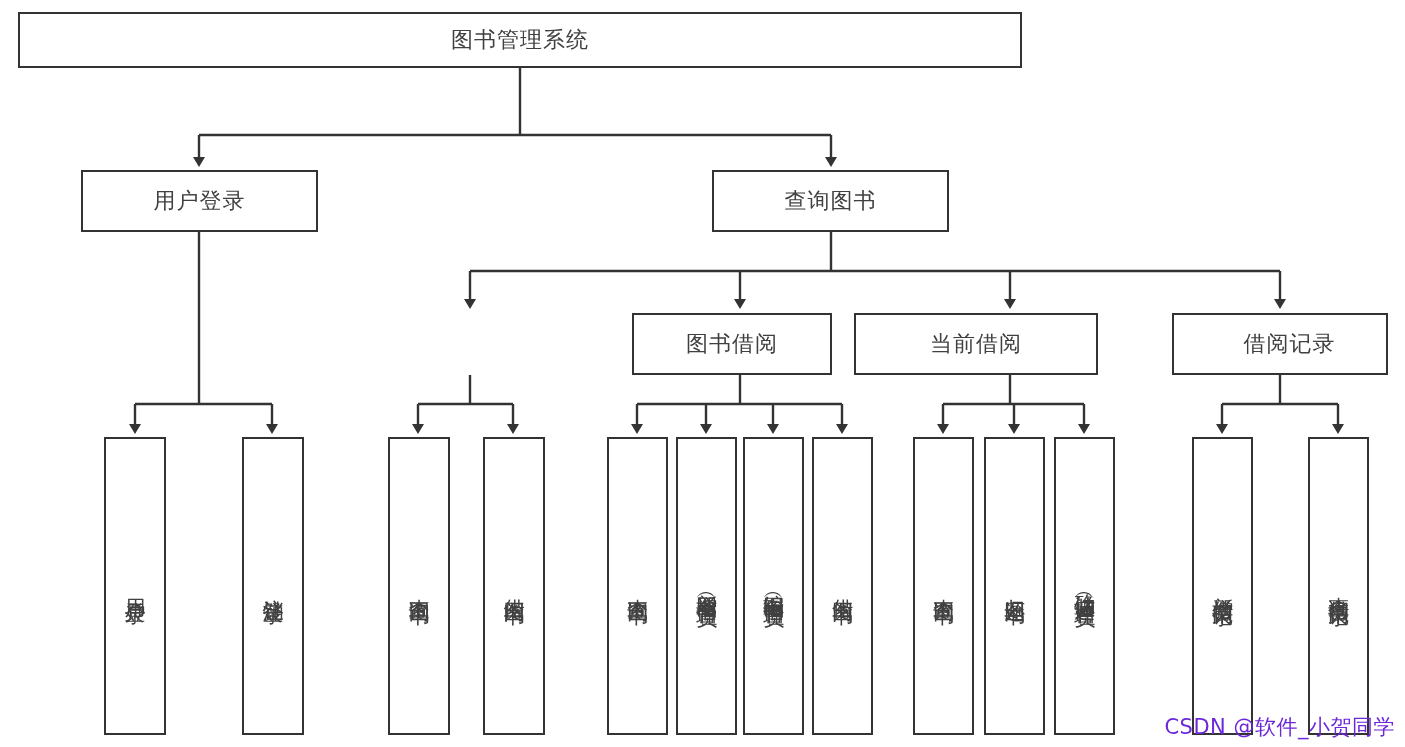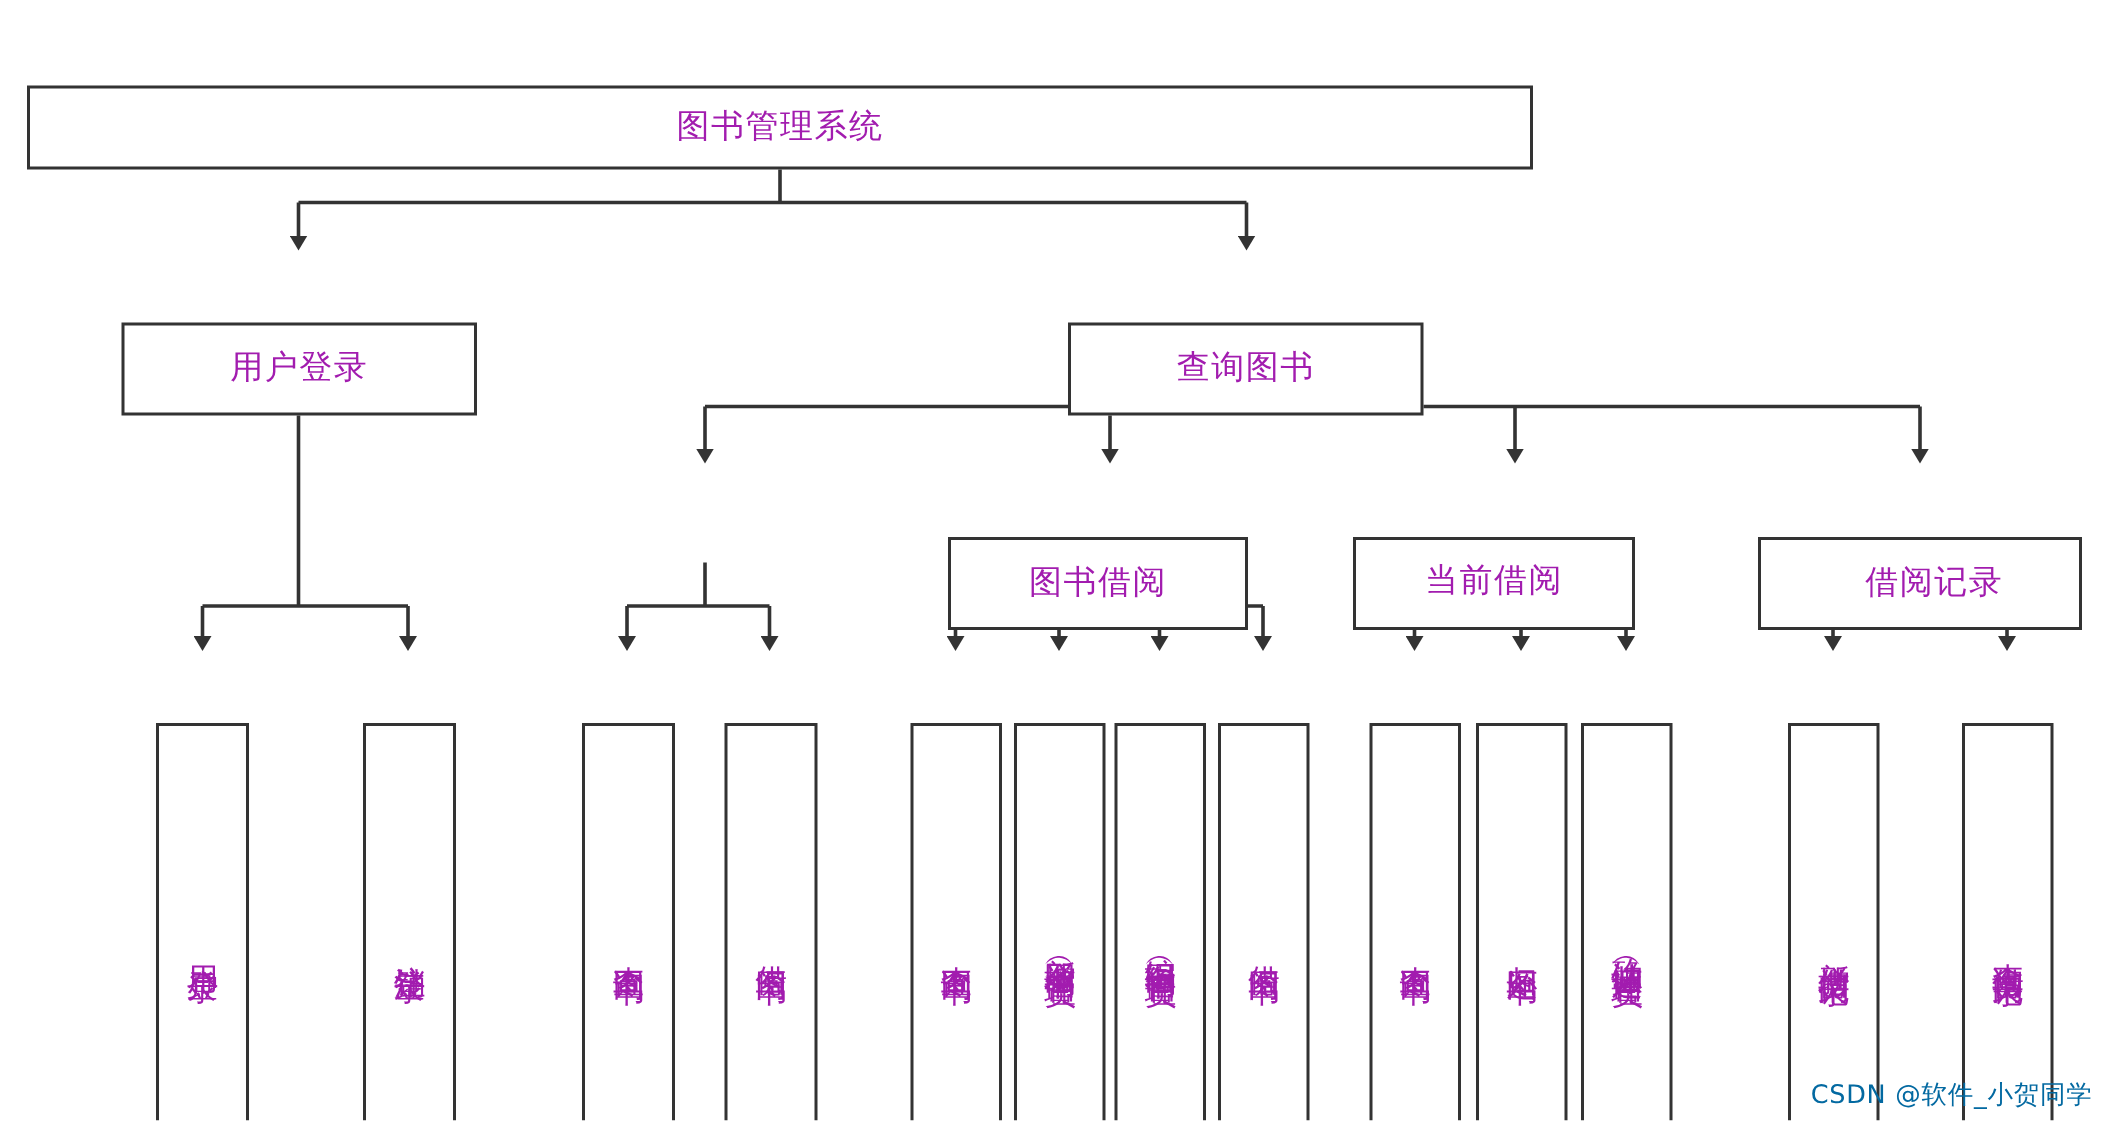--- a/index.html
+++ b/index.html
@@ -22,27 +22,26 @@
     left: 0;
     top: 0;
     width: 1405px;
     height: 747px;
   }
   .node {
     position: absolute;
     box-sizing: border-box;
     border: 2px solid #333333;
     background: #ffffff;
-    color: #a21caf;
+    color: #404040;
     display: flex;
     align-items: center;
     justify-content: center;
     text-align: center;
     z-index: 3;
-    margin-top: 45px;
   }
   .node.horiz {
     font-size: 22px;
     letter-spacing: 1px;
     line-height: 1.2;
   }
   .node.vert {
     writing-mode: vertical-rl;
     text-orientation: upright;
     font-size: 21px;
@@ -53,22 +52,22 @@
     justify-content: center;
   }
   .node-label {
     display: block;
     white-space: pre-wrap;
   }
   .watermark {
     position: absolute;
     right: 10px;
     bottom: 6px;
-    font-size: 17px;
-    color: #0369a1;
+    font-size: 21px;
+    color: #6d28d9;
     letter-spacing: 0.5px;
     z-index: 5;
     white-space: nowrap;
     user-select: none;
   }
 </style>
 </head>
 <body>
 
 <div id="diagram-root">
@@ -130,21 +129,21 @@
   <div class="node horiz" style="left:81px; top:170px; width:237px; height:62px;">
     <span class="node-label">用户登录</span>
   </div>
   <div class="node horiz" style="left:712px; top:170px; width:237px; height:62px;">
     <span class="node-label">查询图书</span>
   </div>
 
   <div class="node horiz" style="left:632px; top:313px; width:200px; height:62px;">
     <span class="node-label">图书借阅</span>
   </div>
-  <div class="node horiz" style="left:902px; top:313px; width:188px; height:62px;font-family:Liberation Mono, monospace;">
+  <div class="node horiz" style="left:854px; top:313px; width:244px; height:62px;">
     <span class="node-label">当前借阅</span>
   </div>
   <div class="node horiz" style="left:1172px; top:313px; width:216px; height:62px;padding-left:19px;">
     <span class="node-label">借阅记录</span>
   </div>
 
   <div class="node vert" style="left:104px; top:437px; width:62px; height:298px;">
     <span class="node-label">用户登录</span>
   </div>
   <div class="node vert" style="left:242px; top:437px; width:62px; height:298px;">

